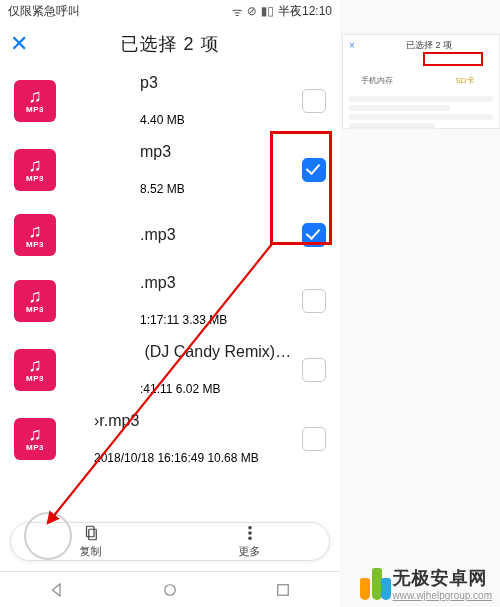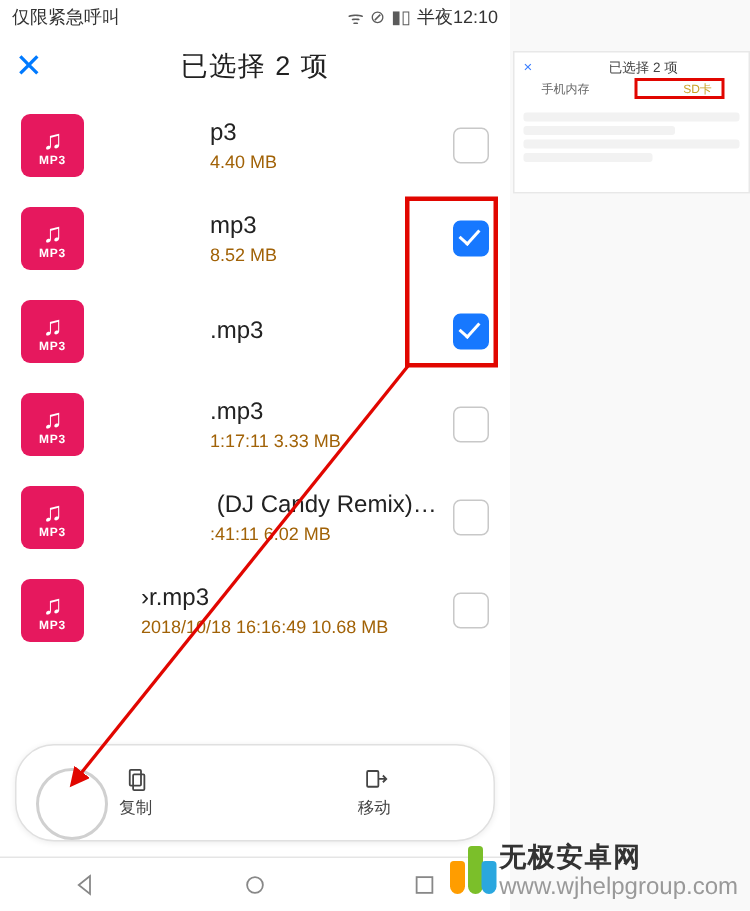--- a/index.html
+++ b/index.html
@@ -13,58 +13,58 @@
   .close-x { color: #007aff; font-size: 22px; font-weight: 300; width: 30px; }
   .title { flex: 1; text-align: center; font-size: 18px; color: #222; letter-spacing: 1px; }
   .list { }
   .row { display: flex; align-items: center; padding: 8px 14px 8px 14px; background: #fff; min-height: 62px; }
   .mp3-badge { width: 42px; height: 42px; border-radius: 6px; background: #e6185e; display: flex; flex-direction: column; align-items: center; justify-content: center; color: #fff; flex: 0 0 auto; }
   .mp3-badge .note { font-size: 18px; line-height: 1; }
   .mp3-badge .txt { font-size: 8px; font-weight: 700; letter-spacing: .5px; }
   .info { flex: 1; padding-left: 84px; min-width: 0; }
   .row:nth-child(6) .info { padding-left: 38px; }
   .fname { font-size: 16px; color: #222; white-space: nowrap; overflow: hidden; text-overflow: ellipsis; }
-  .meta { font-size: 12px; color: #a16207; margin-top: 3px; white-space: nowrap; overflow: hidden; text-overflow: ellipsis; }
+  .meta { font-size: 12px; color: #000000; margin-top: 21px; white-space: nowrap; overflow: hidden; text-overflow: ellipsis; }
   .chk { width: 24px; height: 24px; border-radius: 5px; border: 1.5px solid #c8c8c8; flex: 0 0 auto; margin-left: 8px; position: relative; }
   .chk.checked { background: #1778ff; border-color: #1778ff; }
   .chk.checked::after { content: ""; position: absolute; left: 6px; top: 2px; width: 6px; height: 11px; border: solid #fff; border-width: 0 2.5px 2.5px 0; transform: rotate(42deg); }
-  .action-bar { position: absolute; left: 10px; right: 10px; bottom: 46px; height: 65px; background: #fff; border: 1px solid #e0e0e0; border-radius: 26px; display: flex; box-shadow: 0 1px 4px rgba(0,0,0,.08); }
+  .action-bar { position: absolute; left: 10px; right: 10px; bottom: 46px; height: 39px; background: #fff; border: 1px solid #e0e0e0; border-radius: 26px; display: flex; box-shadow: 0 1px 4px rgba(0,0,0,.08); }
   .action { flex: 1; display: flex; flex-direction: column; align-items: center; justify-content: center; gap: 2px; font-size: 11px; color: #444; }
   .action .ai { width: 18px; height: 18px; display: flex; align-items: center; justify-content: center; }
   .action svg { stroke: #444; fill: none; stroke-width: 1.6; }
   .navbar { position: absolute; left: 0; right: 0; bottom: 0; height: 36px; background: #fff; border-top: 1px solid #e5e5e5; display: flex; align-items: center; justify-content: space-around; color: #888; }
   .navbar .nv { width: 18px; height: 18px; }
 
   
   .anno-checks { position: absolute; left: 270px; top: 131px; width: 62px; height: 114px; border: 3px solid #e10600; pointer-events: none; }
   .anno-copy { position: absolute; left: 24px; bottom: 47px; width: 48px; height: 48px; border: 2px solid #d0d0d0; border-radius: 25px; pointer-events: none; }
   .arrow-line { position: absolute; left: 0; top: 0; width: 340px; height: 607px; pointer-events: none; }
 
   
   .thumb { position: absolute; right: 0; top: 34px; width: 158px; height: 95px; background: #fff; border: 1px solid #e8e8e8; }
   .thumb-in { padding: 3px 6px; font-size: 9px; color: #333; }
   .thumb-head { display: flex; align-items: center; height: 14px; }
   .thumb-head .tx { color: #3a7eff; font-size: 10px; margin-right: 10px; }
   .thumb-head .tt { flex:1; text-align:center; font-size: 9px; color:#444; }
-  .thumb-tabs { display: flex; margin-top: 0; font-size: 8px; color: #666; gap: 32px; }
+  .thumb-tabs { display: flex; margin-top: 21px; font-size: 8px; color: #666; gap: 32px; }
   .thumb-tabs div { flex:1; text-align:center; padding:2px 0; }
   .tab-sd { color: #c9a227; }
   .thumb-red { position: absolute; left: 80px; top: 17px; width: 60px; height: 14px; border: 2px solid #e10600; }
   .thumb-lines { margin-top: 8px; }
   .thumb-lines .ln { height: 6px; background: #f2f2f2; margin: 3px 0; border-radius: 2px; }
 
   
   .wm { position: absolute; right: 8px; bottom: 6px; display: flex; align-items: center; gap: 2px; }
   .wm-logo { display: flex; gap: 2px; align-items: flex-end; }
   .wm-logo span { display: block; width: 10px; border-radius: 5px 5px 10px 10px; }
   .wm-logo .b1 { height: 22px; background: #ff9d00; }
   .wm-logo .b2 { height: 32px; background: #7bbf2a; }
   .wm-logo .b3 { height: 22px; background: #2aa7df; margin-left:-3px; }
   .wm-text .cn { font-size: 18px; font-weight: 700; color: #333; letter-spacing: 1px; }
-  .wm-text .en { font-size: 16px; color: #999; }
+  .wm-text .en { font-size: 10px; color: #999; text-decoration: underline; }
 </style>
 </head>
 <body>
 
 <div class="phone">
 
   <div class="statusbar">
     <span class="left">仅限紧急呼叫</span>
     <span class="right">
       <span class="sb-icon">ᯤ</span>
@@ -155,25 +155,26 @@
           <svg viewBox="0 0 24 24">
             <rect x="6" y="3" width="10" height="14" rx="1"></rect>
             <rect x="9" y="7" width="10" height="14" rx="1"></rect>
           </svg>
         </div>
       <span>复制</span>
     </div>
     <div class="action">
       <div class="ai">
           <svg viewBox="0 0 24 24">
-            <rect x="5" y="4" width="10" height="14" rx="1"></rect>
-            <path d="M15 11 h6 M19 8 l3 3 -3 3"></path>
+            <circle cx="12" cy="5" r="1.6" fill="#444"></circle>
+            <circle cx="12" cy="12" r="1.6" fill="#444"></circle>
+            <circle cx="12" cy="19" r="1.6" fill="#444"></circle>
           </svg>
         </div>
-      <span>移动</span>
+      <span>更多</span>
     </div>
   </div>
 
   <div class="navbar">
     <svg class="nv" viewBox="0 0 24 24">
         <path d="M16 4 L6 12 L16 20 Z" fill="none" stroke="#888" stroke-width="1.6"></path>
       </svg>
     <svg class="nv" viewBox="0 0 24 24">
         <circle cx="12" cy="12" r="7" fill="none" stroke="#888" stroke-width="1.6"></circle>
       </svg>

